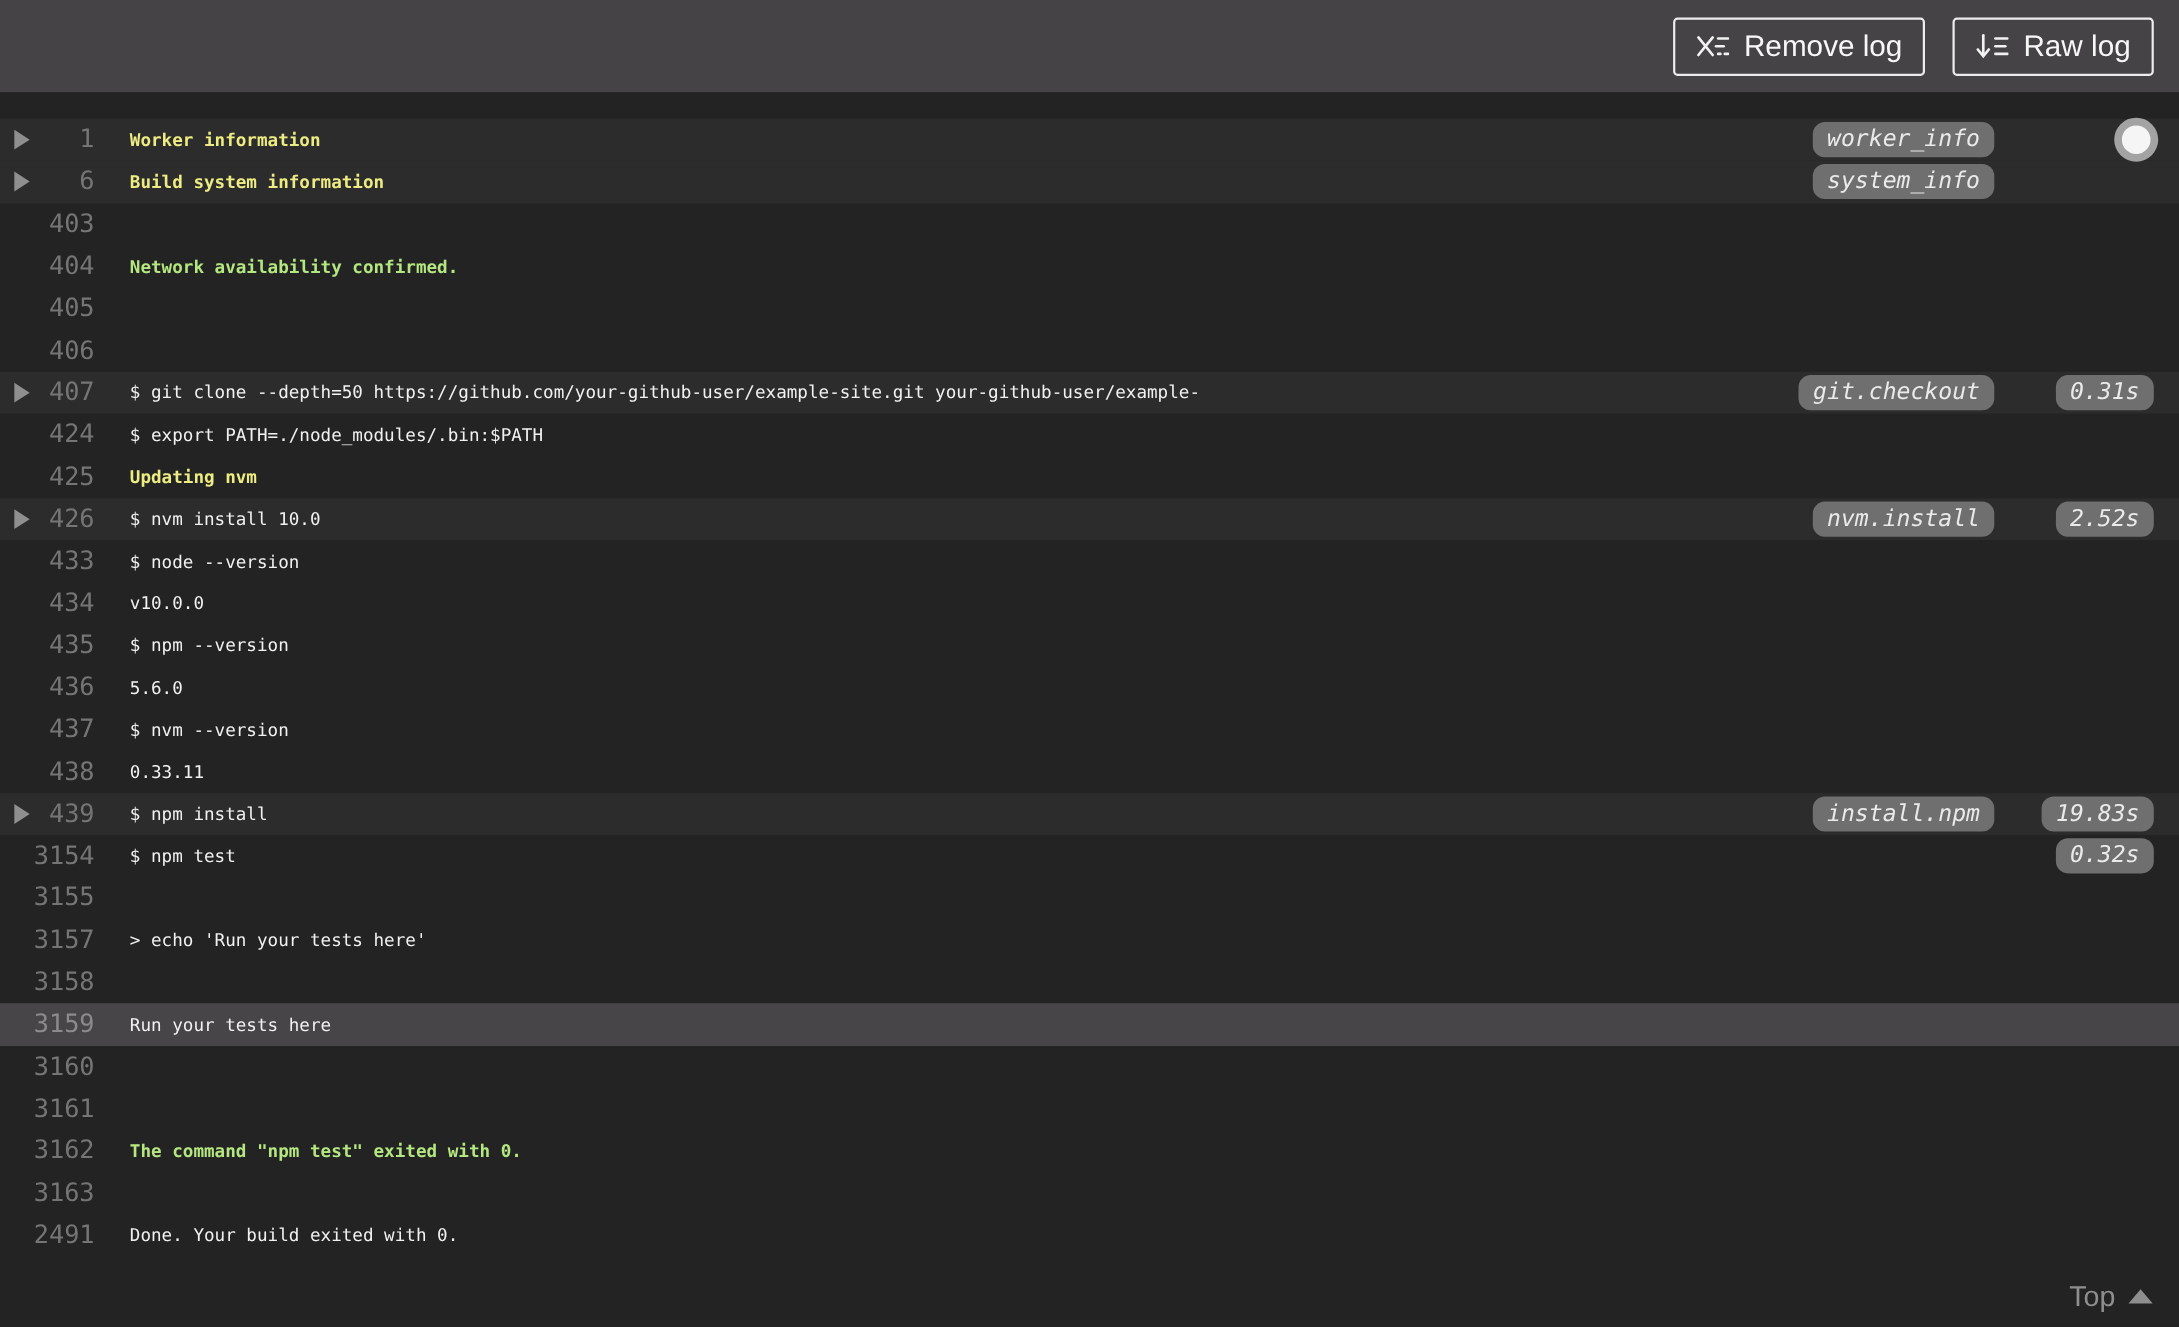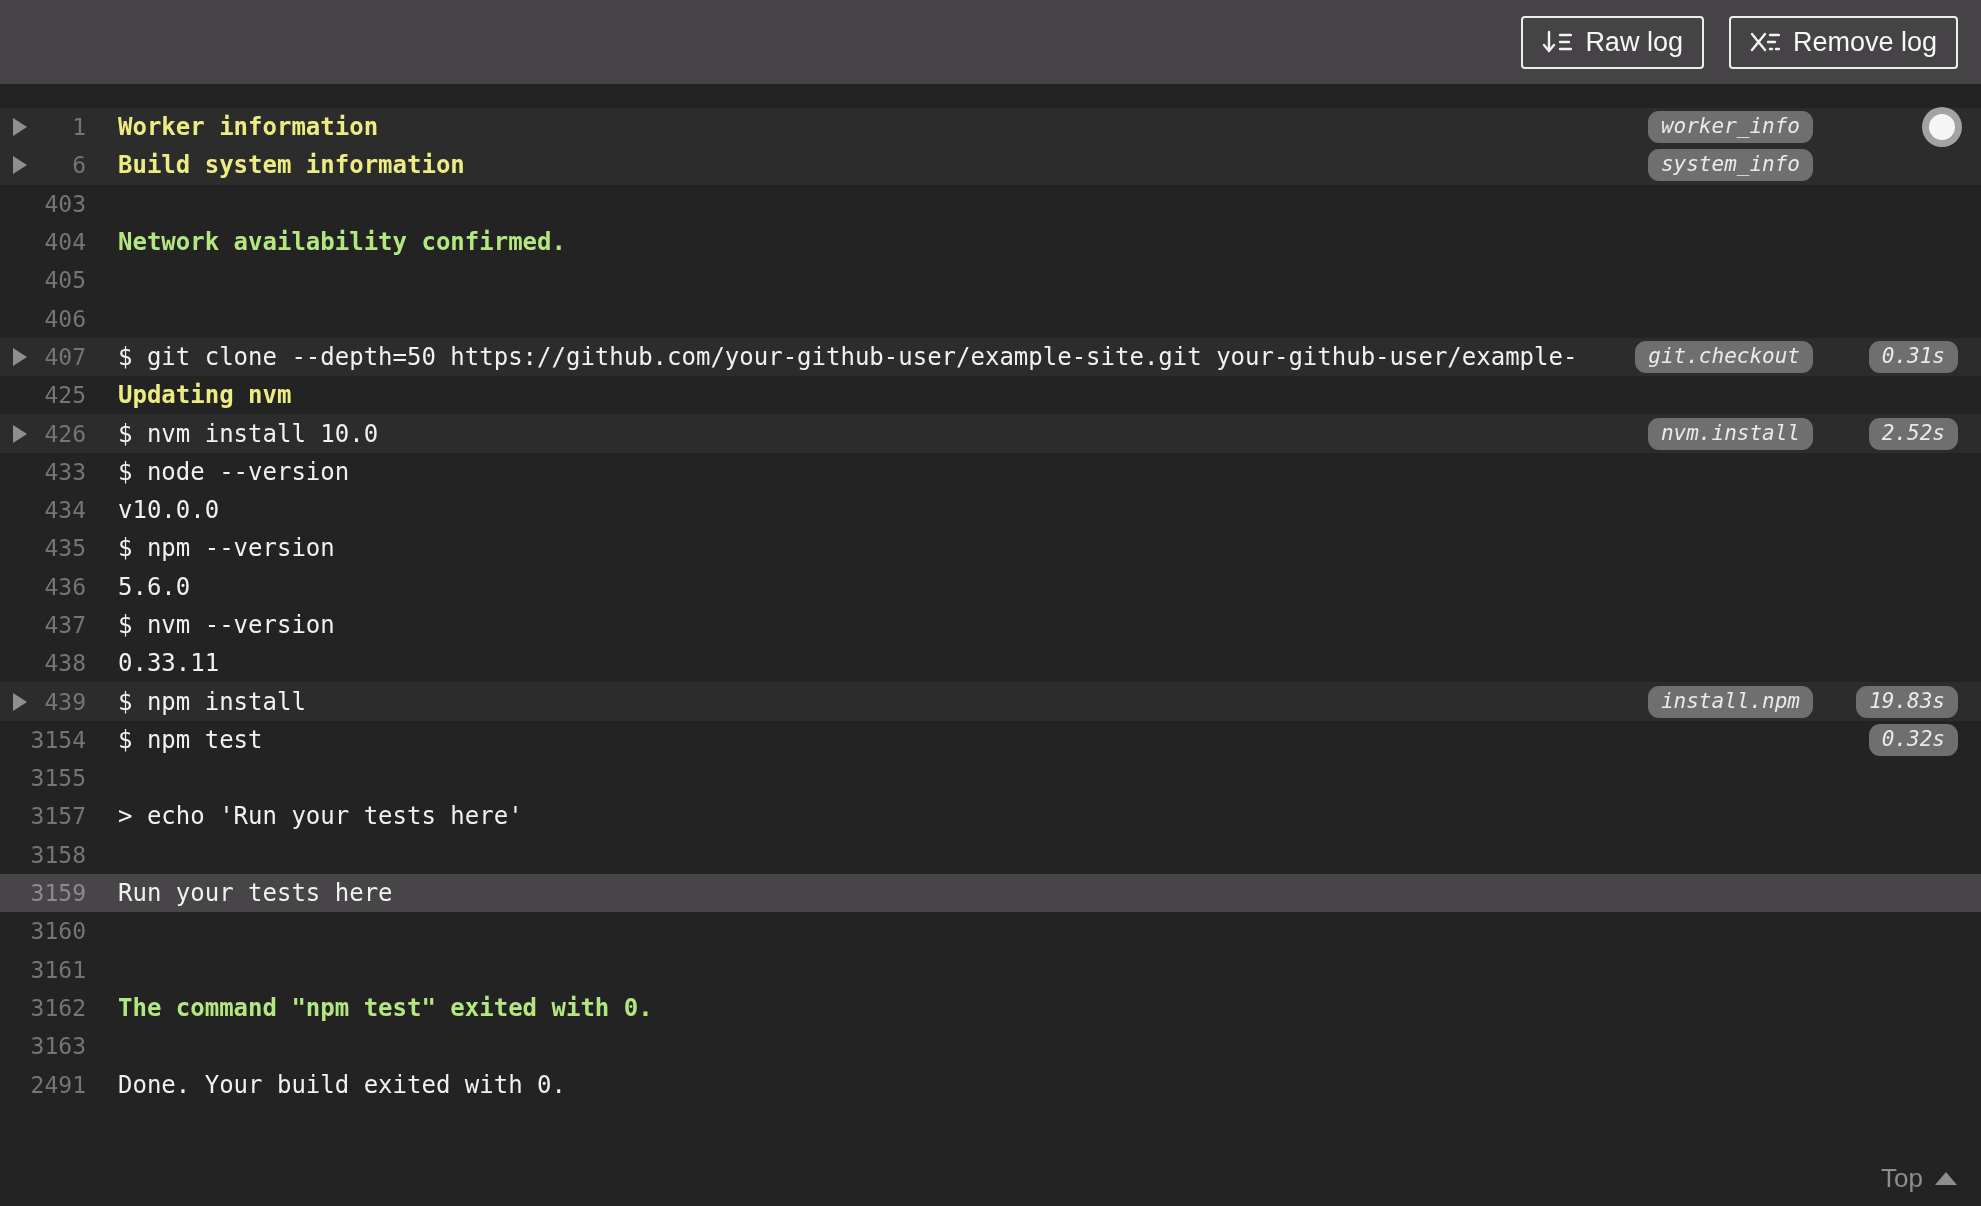--- a/index.html
+++ b/index.html
@@ -29,21 +29,21 @@
   .log-row.selected  { background:#484548; }
 
   .fold-arrow { position:absolute; left:13px; top:50%; transform:translateY(-50%);
     width:0; height:0; border-left:14px solid #8f8f8f;
     border-top:9px solid transparent; border-bottom:9px solid transparent; cursor:pointer; }
 
   .num { margin-left:30px; width:56px; flex:0 0 56px; text-align:right;
     font-size:23px; color:#757575; cursor:pointer; }
   .log-row.selected .num { color:#8d8a8d; }
 
-  .text { margin-left:32px; font-size:24px; color:#f1f1f1; white-space:pre; }
+  .text { margin-left:32px; font-size:16px; color:#f1f1f1; white-space:pre; }
   .text.yellow { color:#edec82; font-weight:bold; }
   .text.green  { color:#b4e780; font-weight:bold; }
 
   .pill { position:absolute; top:50%; transform:translateY(-50%);
     background:#6f6f6f; color:#eaeaea; font-size:21px; line-height:1;
     padding:5px 13px 6px; border-radius:11px;font-style:italic; }
   .pill.tag  { right:168px; }
   .pill.time { right:23px; }
 
   
@@ -58,45 +58,45 @@
     color:#8e8e8e; font-family:"Liberation Sans", sans-serif; font-size:26px; cursor:pointer; }
   .top-link .tri { width:0; height:0; border-bottom:13px solid #8e8e8e;
     border-left:11px solid transparent; border-right:11px solid transparent; }
 </style>
 </head>
 <body>
 
 <div class="screen">
 
   <div class="toolbar">
-    <button class="tb-btn">
-      <span>
-        <svg width="30" height="26" viewBox="0 0 30 26" fill="none" stroke="#f2f2f2" stroke-width="2.4" stroke-linecap="round">
-          <line x1="7" y1="3" x2="7" y2="21"></line>
-          <polyline points="2,16 7,22 12,16" fill="none"></polyline>
-          <line x1="18" y1="6" x2="29" y2="6"></line>
-          <line x1="18" y1="13" x2="27" y2="13"></line>
-          <line x1="18" y1="20" x2="29" y2="20"></line>
-        </svg>
-      </span>
-      <span>Raw log</span>
-    </button>
     <button class="tb-btn">
       <span>
         <svg width="30" height="26" viewBox="0 0 30 26" fill="none" stroke="#f2f2f2" stroke-width="2.4" stroke-linecap="round">
           <line x1="2" y1="5" x2="15" y2="21"></line>
           <line x1="15" y1="5" x2="2" y2="21"></line>
           <line x1="20" y1="6" x2="29" y2="6"></line>
           <line x1="18" y1="13" x2="25" y2="13"></line>
           <line x1="20" y1="20" x2="22" y2="20"></line>
           <line x1="26" y1="20" x2="29" y2="20"></line>
         </svg>
       </span>
       <span>Remove log</span>
     </button>
+    <button class="tb-btn">
+      <span>
+        <svg width="30" height="26" viewBox="0 0 30 26" fill="none" stroke="#f2f2f2" stroke-width="2.4" stroke-linecap="round">
+          <line x1="7" y1="3" x2="7" y2="21"></line>
+          <polyline points="2,16 7,22 12,16" fill="none"></polyline>
+          <line x1="18" y1="6" x2="29" y2="6"></line>
+          <line x1="18" y1="13" x2="27" y2="13"></line>
+          <line x1="18" y1="20" x2="29" y2="20"></line>
+        </svg>
+      </span>
+      <span>Raw log</span>
+    </button>
   </div>
 
   <div class="log-pane">
     <div class="rows" id="rows">
         <div class="log-row highlight">
           <span class="fold-arrow"></span>
           <span class="num">1</span>
           <span class="text yellow">Worker information</span>
           <span class="pill tag">worker_info</span>
         </div>
@@ -121,20 +121,24 @@
         <div class="log-row">
           <span class="num">406</span>
           <span class="text plain"></span>
         </div>
         <div class="log-row highlight">
           <span class="fold-arrow"></span>
           <span class="num">407</span>
           <span class="text plain">$ git clone --depth=50 https://github.com/your-github-user/example-site.git your-github-user/example-</span>
           <span class="pill tag">git.checkout</span>
           <span class="pill time">0.31s</span>
+        </div>
+        <div class="log-row">
+          <span class="num">424</span>
+          <span class="text plain">$ export PATH=./node_modules/.bin:$PATH</span>
         </div>
         <div class="log-row">
           <span class="num">425</span>
           <span class="text yellow">Updating nvm</span>
         </div>
         <div class="log-row highlight">
           <span class="fold-arrow"></span>
           <span class="num">426</span>
           <span class="text plain">$ nvm install 10.0</span>
           <span class="pill tag">nvm.install</span>

